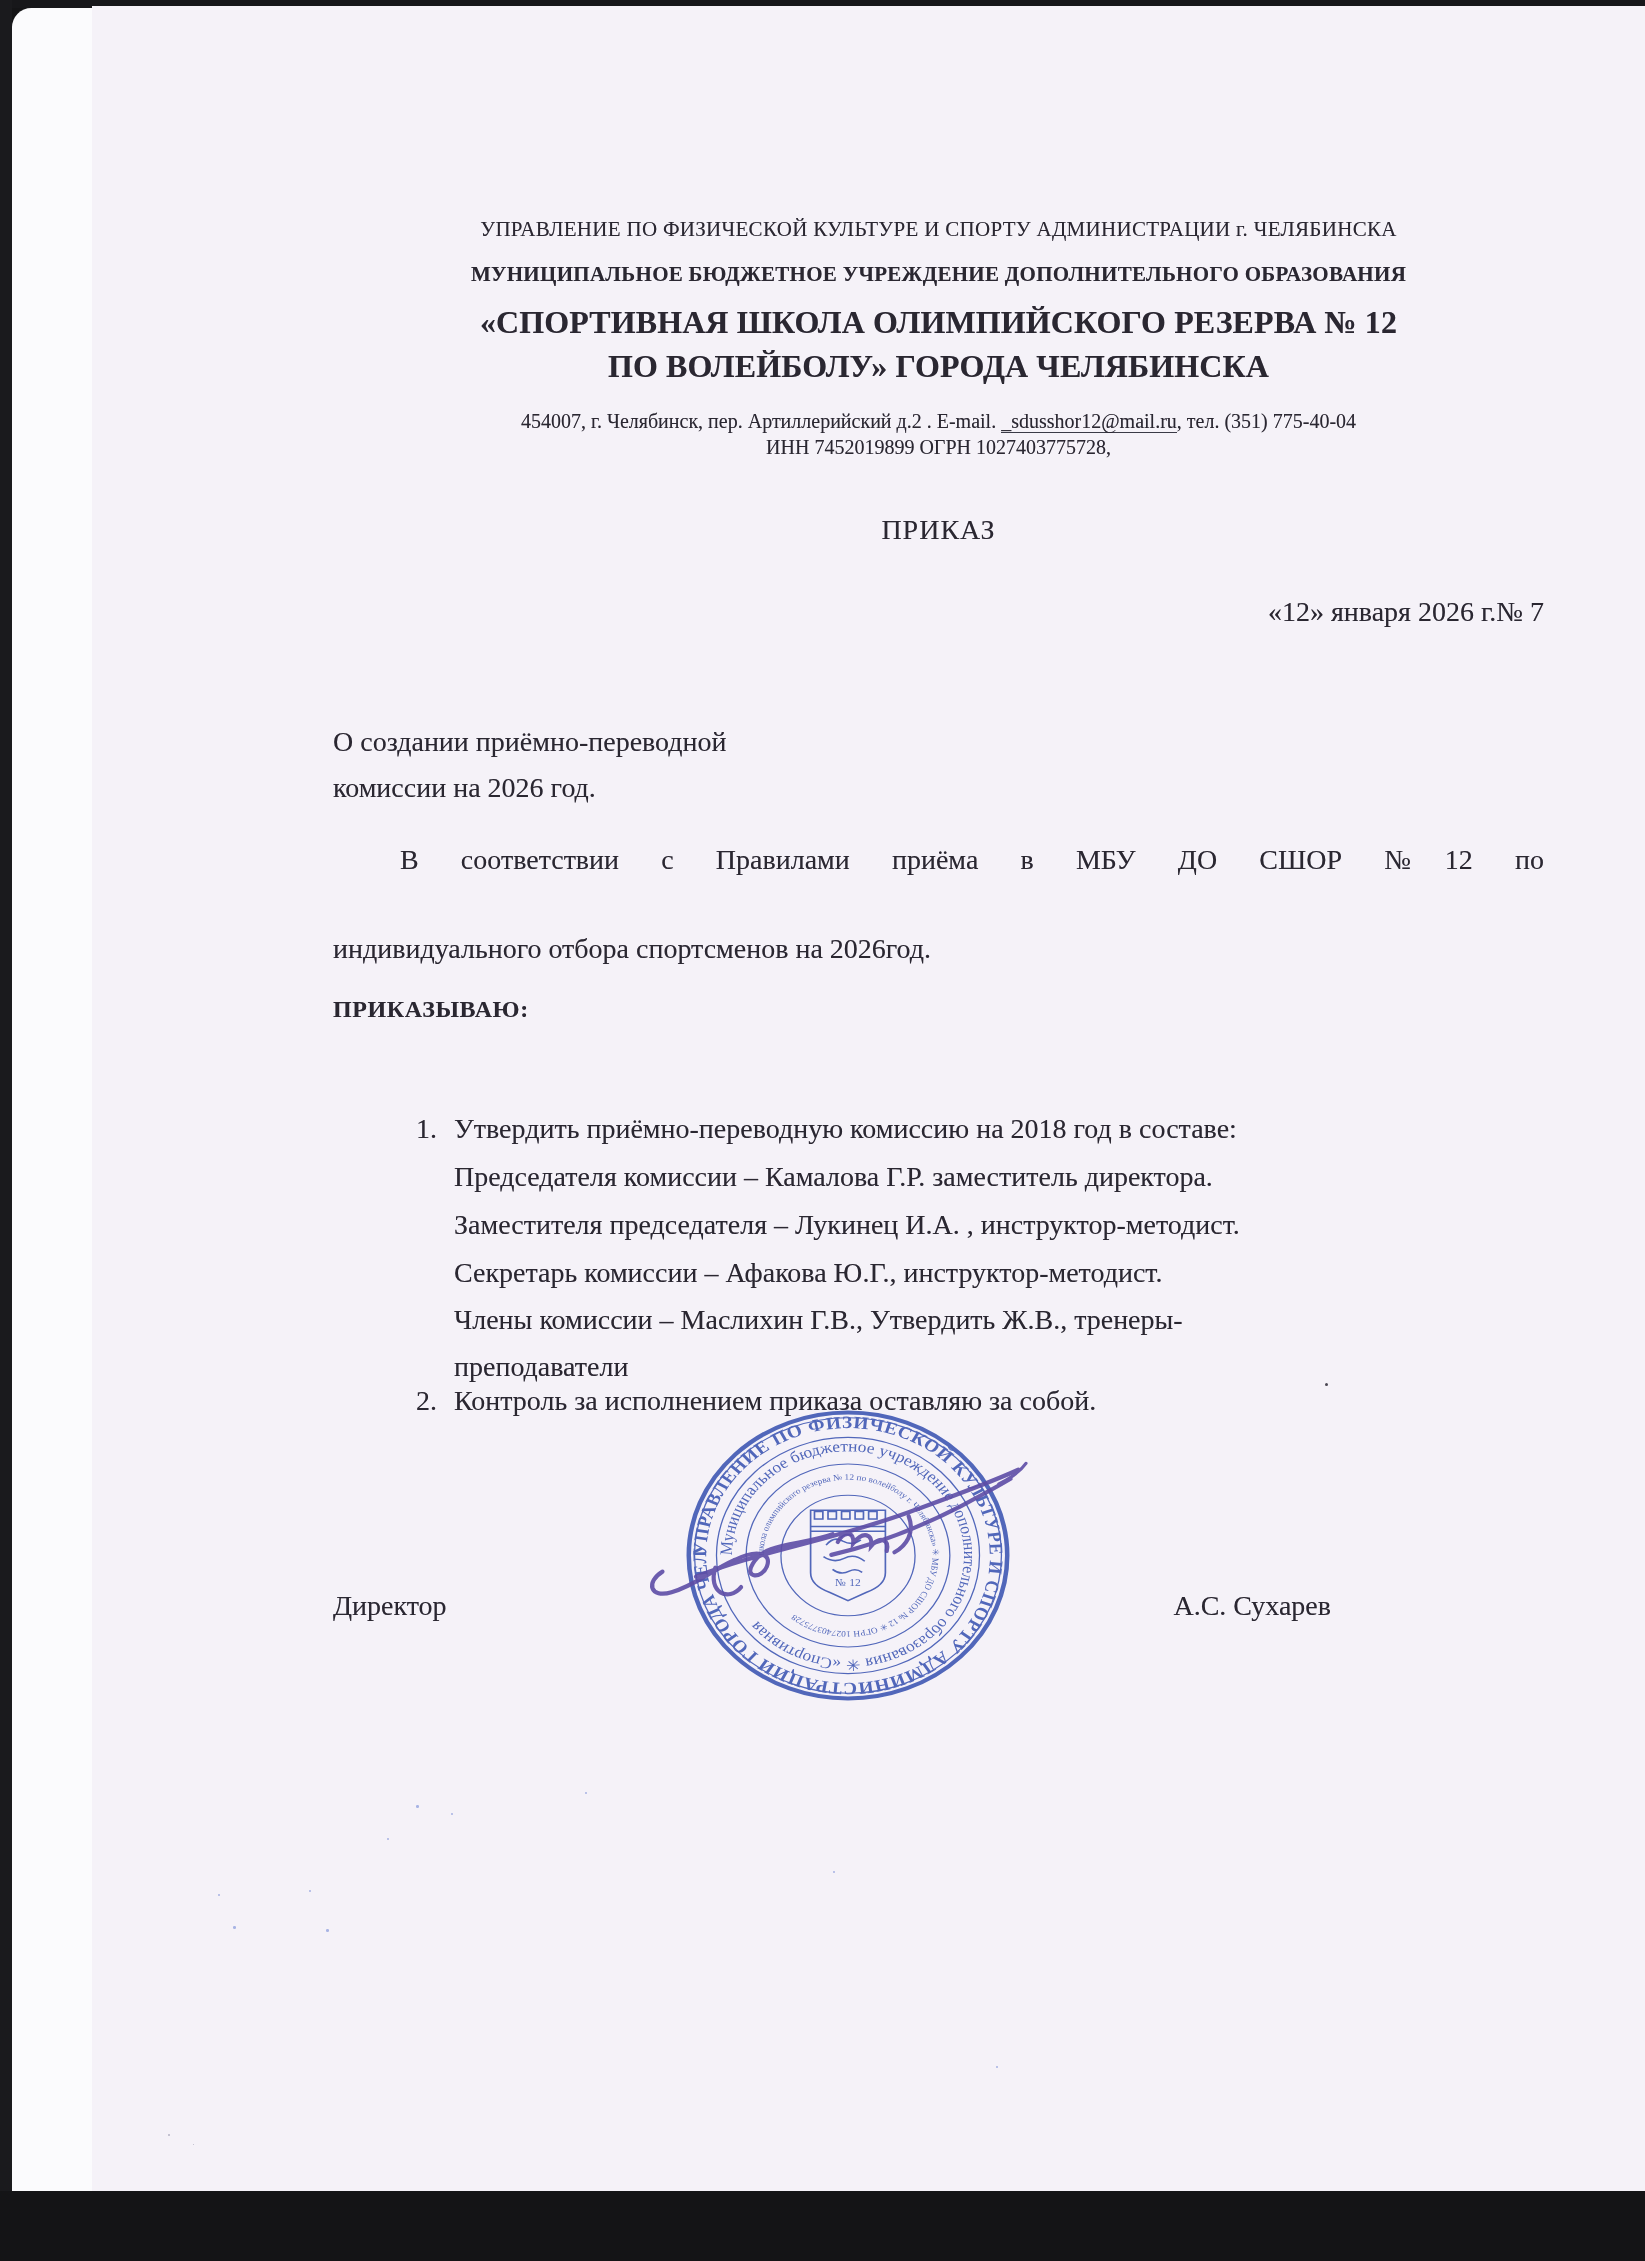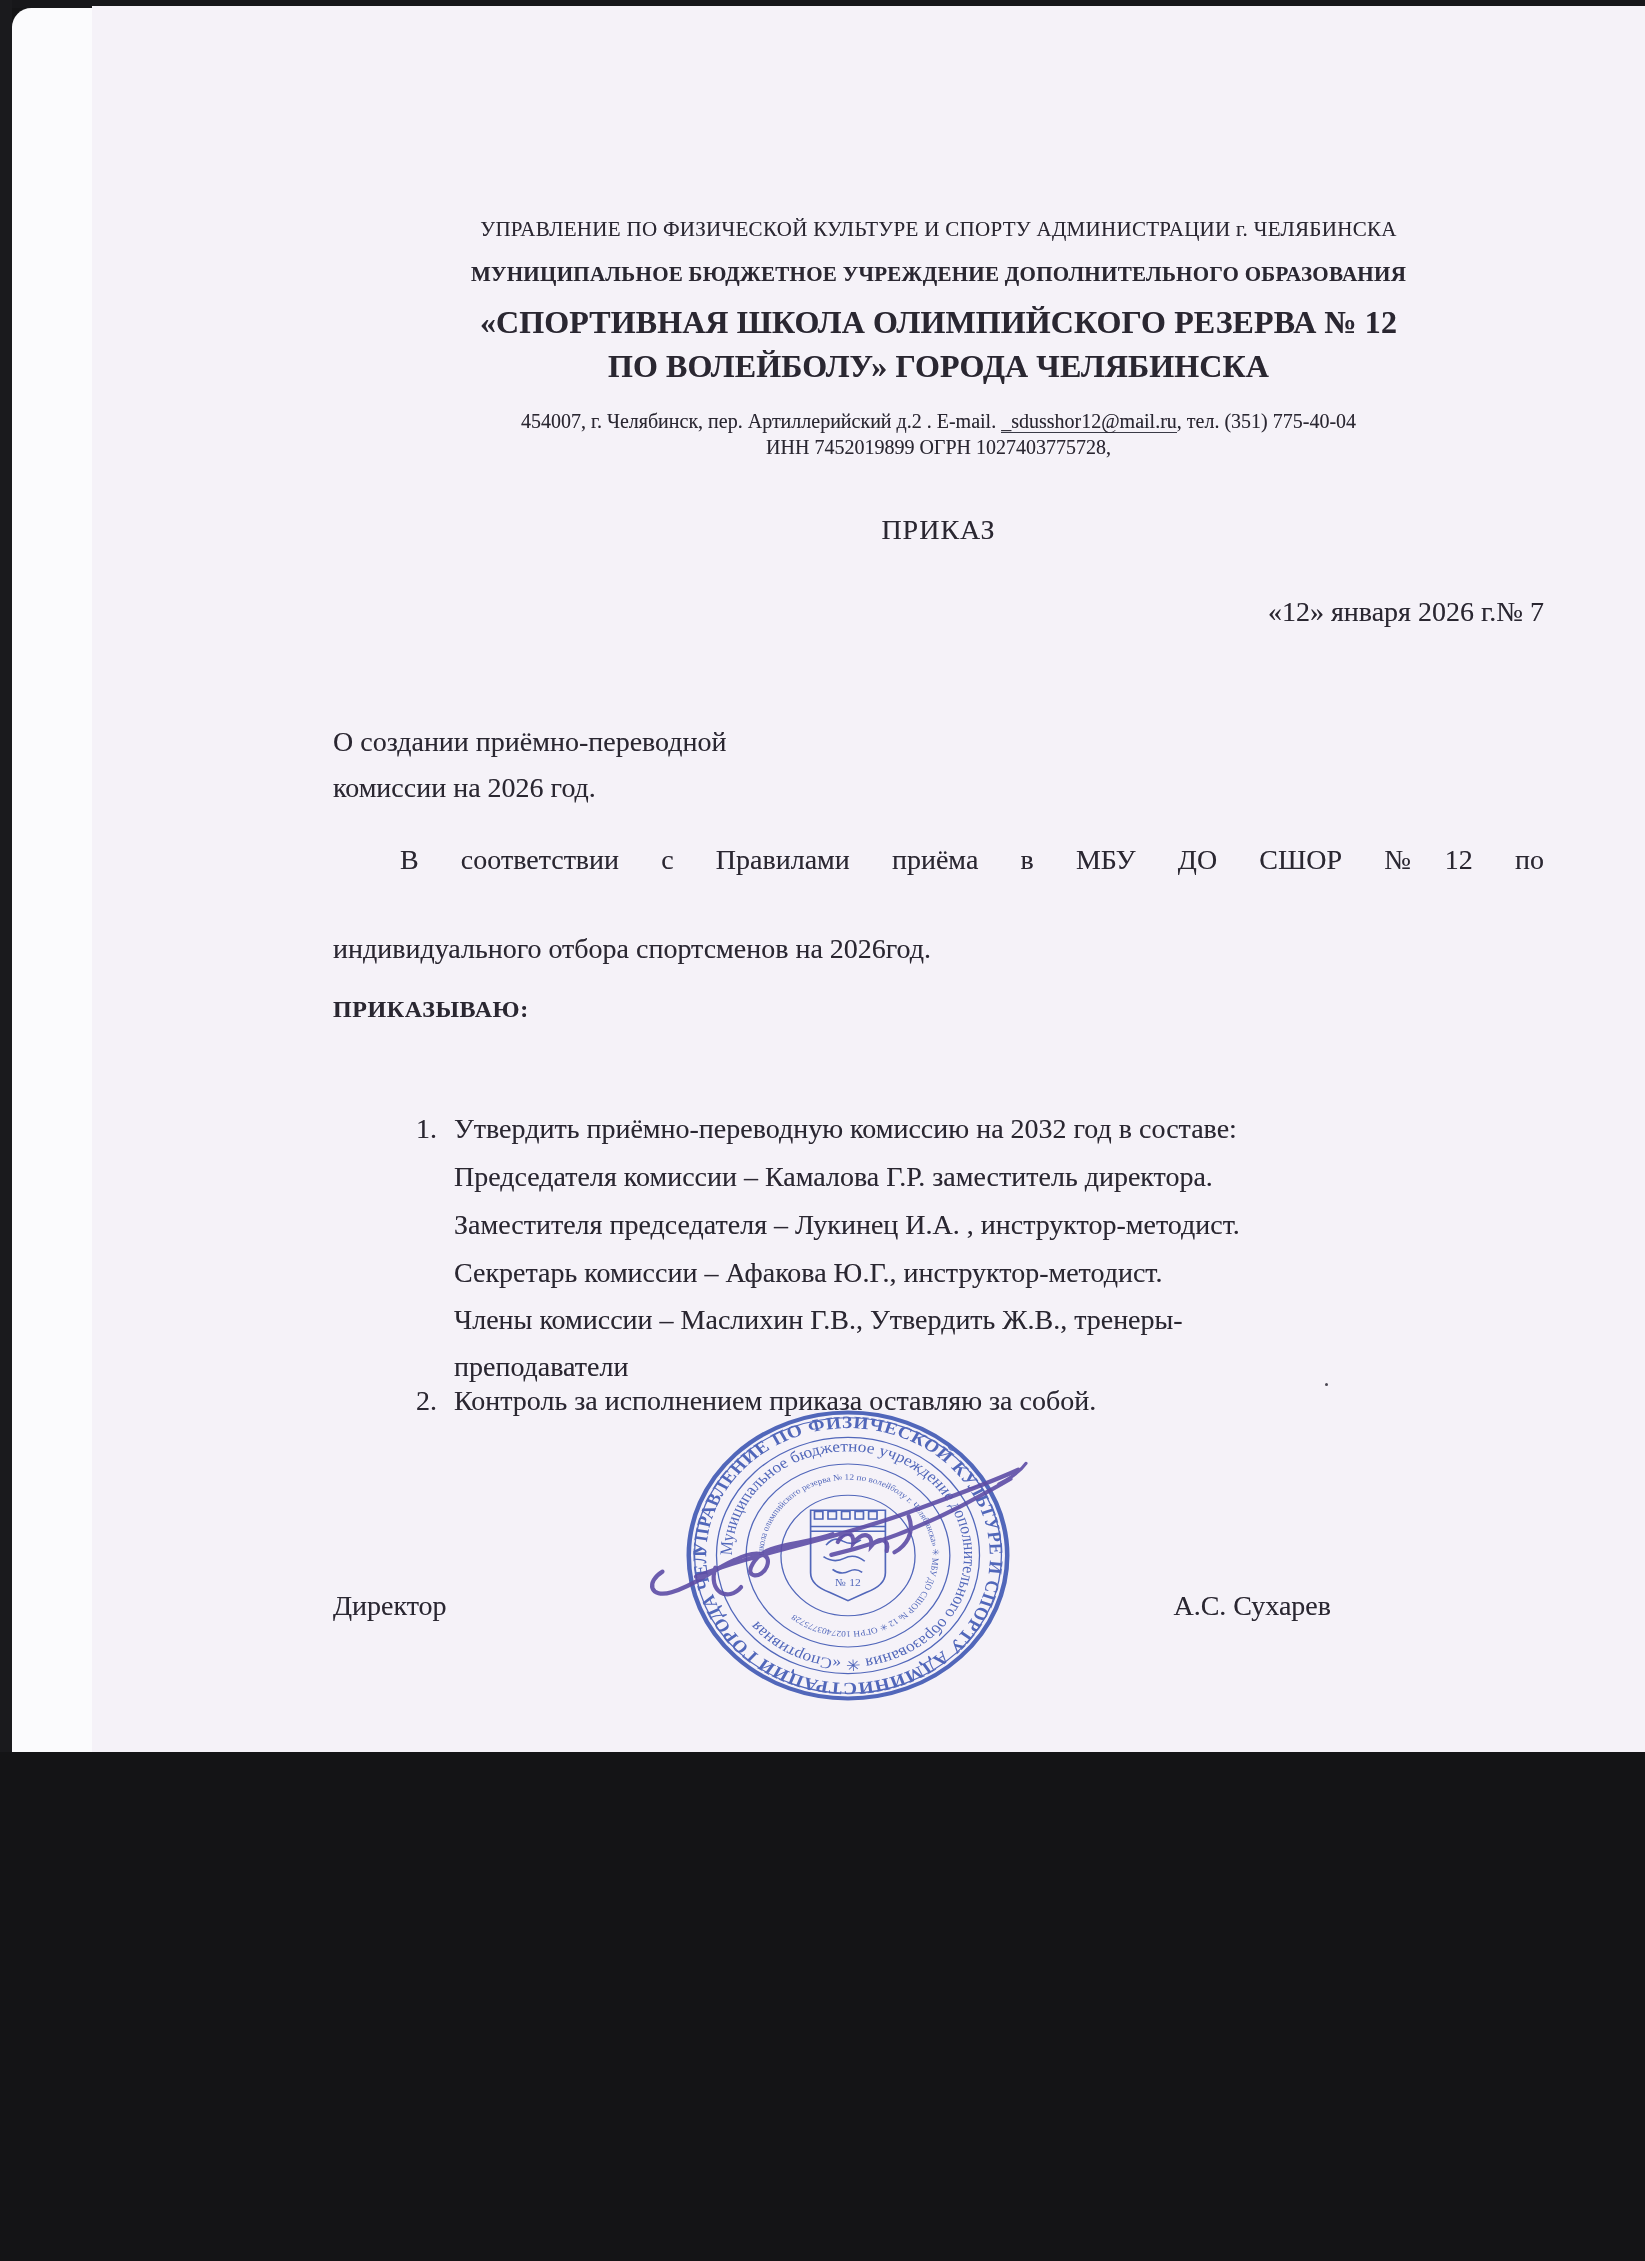--- a/index.html
+++ b/index.html
@@ -1,16 +1,16 @@
 <!DOCTYPE html>
 <html style="font-size:10.3px"><head>
 <meta charset="utf-8">
 <style>
   html,body{margin:0;padding:0;background:#141416;}
-  .scan{position:relative;width:1645px;height:1752px;background:#141416;overflow:hidden;
+  .scan{position:relative;width:1645px;height:2191px;background:#141416;overflow:hidden;
         font-family:"Liberation Serif","DejaVu Serif",serif;}
   .edge-top{position:absolute;left:0;top:0;width:1645px;height:7.7px;background:#17171a;}
   .bed{position:absolute;left:11.6px;top:7.7px;width:81px;height:2254px;background:#fbfbfd;
        border-top-left-radius:19.3px;}
   .page{position:absolute;left:92px;top:6.4px;width:1553px;height:2255px;background:#f5f2f8;}
   .edge-left{position:absolute;left:0;top:0;width:12.2px;height:2261px;background:#1a1a1d;}
 
   .content{position:absolute;left:333px;top:0;width:1211px;height:2261px;}
   .tline{position:absolute;left:0;width:1211px;color:#2a2731;line-height:1.15;
          text-shadow:0 0 0.6px rgba(45,40,60,.35);}
@@ -76,21 +76,21 @@
 
     <div class="tline nowrap subj1">О создании приёмно-переводной</div>
     <div class="tline nowrap subj2">комиссии на 2026 год.</div>
 
     <div class="tline para jfull p1">В соответствии  с Правилами приёма в МБУ ДО СШОР №12 по</div>
     <div class="tline para p3 nowrap">индивидуального отбора спортсменов на 2026год.</div>
 
     <div class="tline nowrap decree b">ПРИКАЗЫВАЮ:</div>
 
     <div class="tline li num r1">1.</div>
-    <div class="tline li itx r1">Утвердить приёмно-переводную  комиссию на 2032 год в составе:</div>
+    <div class="tline li itx r1">Утвердить приёмно-переводную  комиссию на 2018 год в составе:</div>
     <div class="tline li itx r2">Председателя  комиссии – Камалова Г.Р. заместитель  директора.</div>
     <div class="tline li itx r3">Заместителя председателя – Лукинец И.А. , инструктор-методист.</div>
     <div class="tline li itx r4">Секретарь комиссии – Афакова Ю.Г.,   инструктор-методист.</div>
     <div class="tline li itx r5">Члены комиссии – Маслихин Г.В., Утвердить Ж.В., тренеры-</div>
     <div class="tline li itx r6">преподаватели</div>
     <div class="tline li num r7">2.</div>
     <div class="tline sigrow">
       <span class="nowrap">Директор</span>
       <span class="nowrap signame">А.С. Сухарев</span>
     </div>

